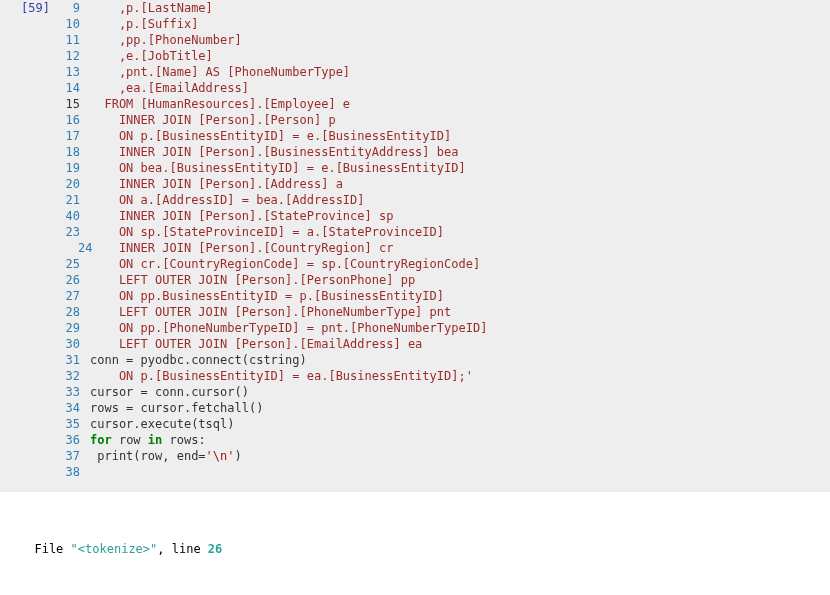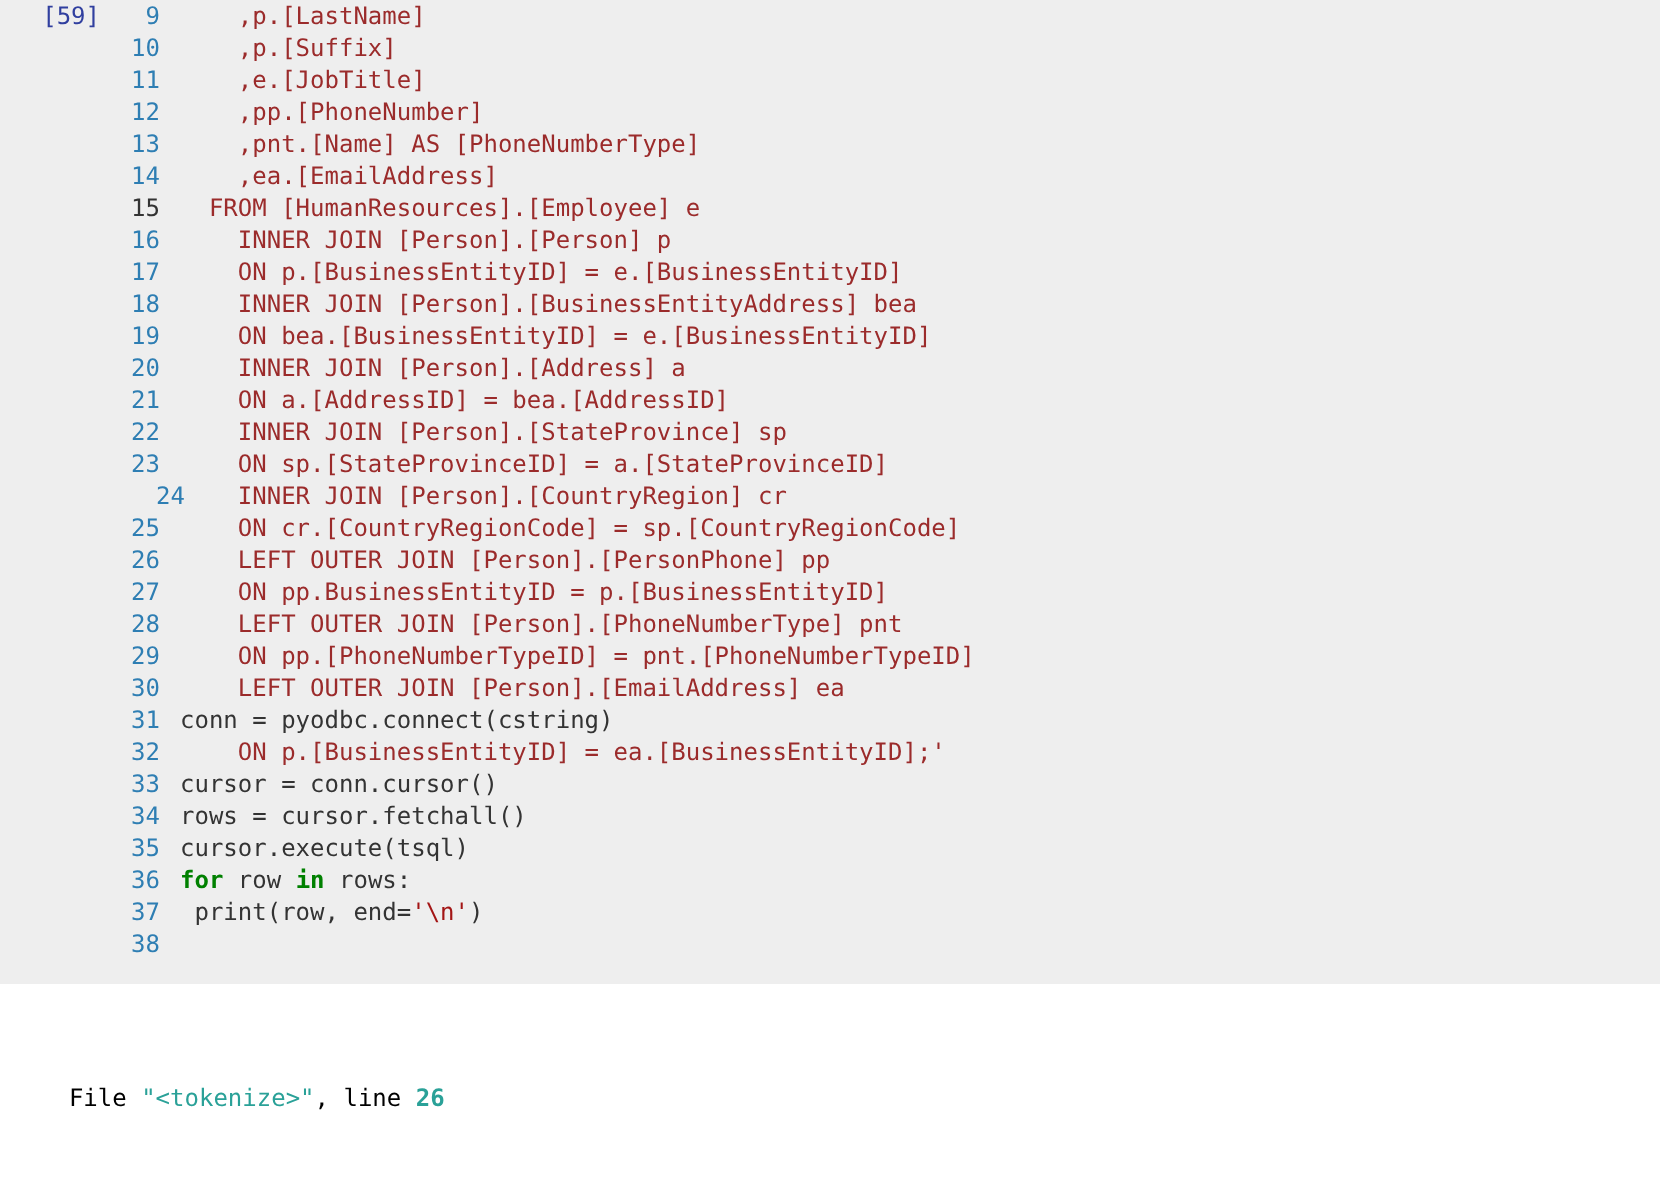--- a/index.html
+++ b/index.html
@@ -57,43 +57,43 @@
       <div class="code-row"><span style="width: 100%; text-align: right;">12</span></div>
       <div class="code-row"><span style="width: 100%; text-align: right;">13</span></div>
       <div class="code-row"><span style="width: 100%; text-align: right;">14</span></div>
       <div class="code-row"><span style="width: 100%; text-align: right; color: rgb(51, 51, 51); font-weight: normal;">15</span></div>
       <div class="code-row"><span style="width: 100%; text-align: right;">16</span></div>
       <div class="code-row"><span style="width: 100%; text-align: right;">17</span></div>
       <div class="code-row"><span style="width: 100%; text-align: right;">18</span></div>
       <div class="code-row"><span style="width: 100%; text-align: right;">19</span></div>
       <div class="code-row"><span style="width: 100%; text-align: right;">20</span></div>
       <div class="code-row"><span style="width: 100%; text-align: right;">21</span></div>
-      <div class="code-row"><span style="width: 100%; text-align: right;">22</span></div>
+      <div class="code-row"><span style="width: 100%; text-align: right;">40</span></div>
       <div class="code-row"><span style="width: 100%; text-align: right;">23</span></div>
       <div class="code-row"><span style="width: 100%; text-align: right; margin-left: 20px;">24</span></div>
       <div class="code-row"><span style="width: 100%; text-align: right;">25</span></div>
       <div class="code-row"><span style="width: 100%; text-align: right;">26</span></div>
       <div class="code-row"><span style="width: 100%; text-align: right;">27</span></div>
       <div class="code-row"><span style="width: 100%; text-align: right;">28</span></div>
       <div class="code-row"><span style="width: 100%; text-align: right;">29</span></div>
       <div class="code-row"><span style="width: 100%; text-align: right;">30</span></div>
       <div class="code-row"><span style="width: 100%; text-align: right;">31</span></div>
       <div class="code-row"><span style="width: 100%; text-align: right;">32</span></div>
       <div class="code-row"><span style="width: 100%; text-align: right;">33</span></div>
       <div class="code-row"><span style="width: 100%; text-align: right;">34</span></div>
       <div class="code-row"><span style="width: 100%; text-align: right;">35</span></div>
       <div class="code-row"><span style="width: 100%; text-align: right;">36</span></div>
       <div class="code-row"><span style="width: 100%; text-align: right;">37</span></div>
       <div class="code-row"><span style="width: 100%; text-align: right;">38</span></div>
     </div>
   <div class="code-lines" id="codelines">
       <div class="code-row"><span class="code-text" style="color: rgb(155, 43, 43);">    ,p.[LastName]</span></div>
       <div class="code-row"><span class="code-text" style="color: rgb(155, 43, 43);">    ,p.[Suffix]</span></div>
+      <div class="code-row"><span class="code-text" style="color: rgb(155, 43, 43);">    ,pp.[PhoneNumber]</span></div>
       <div class="code-row"><span class="code-text" style="color: rgb(155, 43, 43);">    ,e.[JobTitle]</span></div>
-      <div class="code-row"><span class="code-text" style="color: rgb(155, 43, 43);">    ,pp.[PhoneNumber]</span></div>
       <div class="code-row"><span class="code-text" style="color: rgb(155, 43, 43);">    ,pnt.[Name] AS [PhoneNumberType]</span></div>
       <div class="code-row"><span class="code-text" style="color: rgb(155, 43, 43);">    ,ea.[EmailAddress]</span></div>
       <div class="code-row"><span class="code-text" style="color: rgb(155, 43, 43);">  FROM [HumanResources].[Employee] e</span></div>
       <div class="code-row"><span class="code-text" style="color: rgb(155, 43, 43);">    INNER JOIN [Person].[Person] p</span></div>
       <div class="code-row"><span class="code-text" style="color: rgb(155, 43, 43);">    ON p.[BusinessEntityID] = e.[BusinessEntityID]</span></div>
       <div class="code-row"><span class="code-text" style="color: rgb(155, 43, 43);">    INNER JOIN [Person].[BusinessEntityAddress] bea</span></div>
       <div class="code-row"><span class="code-text" style="color: rgb(155, 43, 43);">    ON bea.[BusinessEntityID] = e.[BusinessEntityID]</span></div>
       <div class="code-row"><span class="code-text" style="color: rgb(155, 43, 43);">    INNER JOIN [Person].[Address] a</span></div>
       <div class="code-row"><span class="code-text" style="color: rgb(155, 43, 43);">    ON a.[AddressID] = bea.[AddressID]</span></div>
       <div class="code-row"><span class="code-text" style="color: rgb(155, 43, 43);">    INNER JOIN [Person].[StateProvince] sp</span></div>

